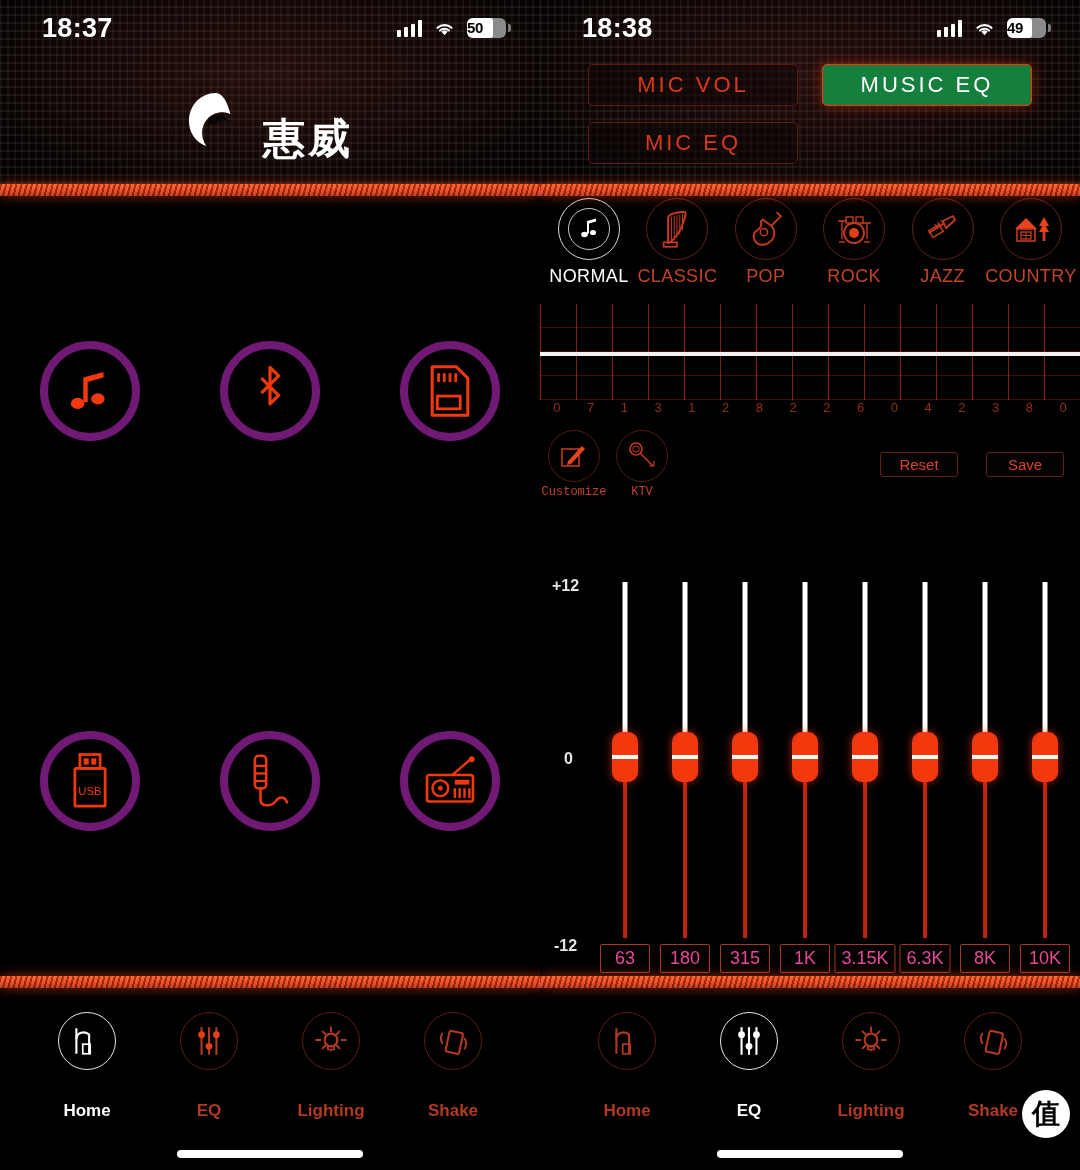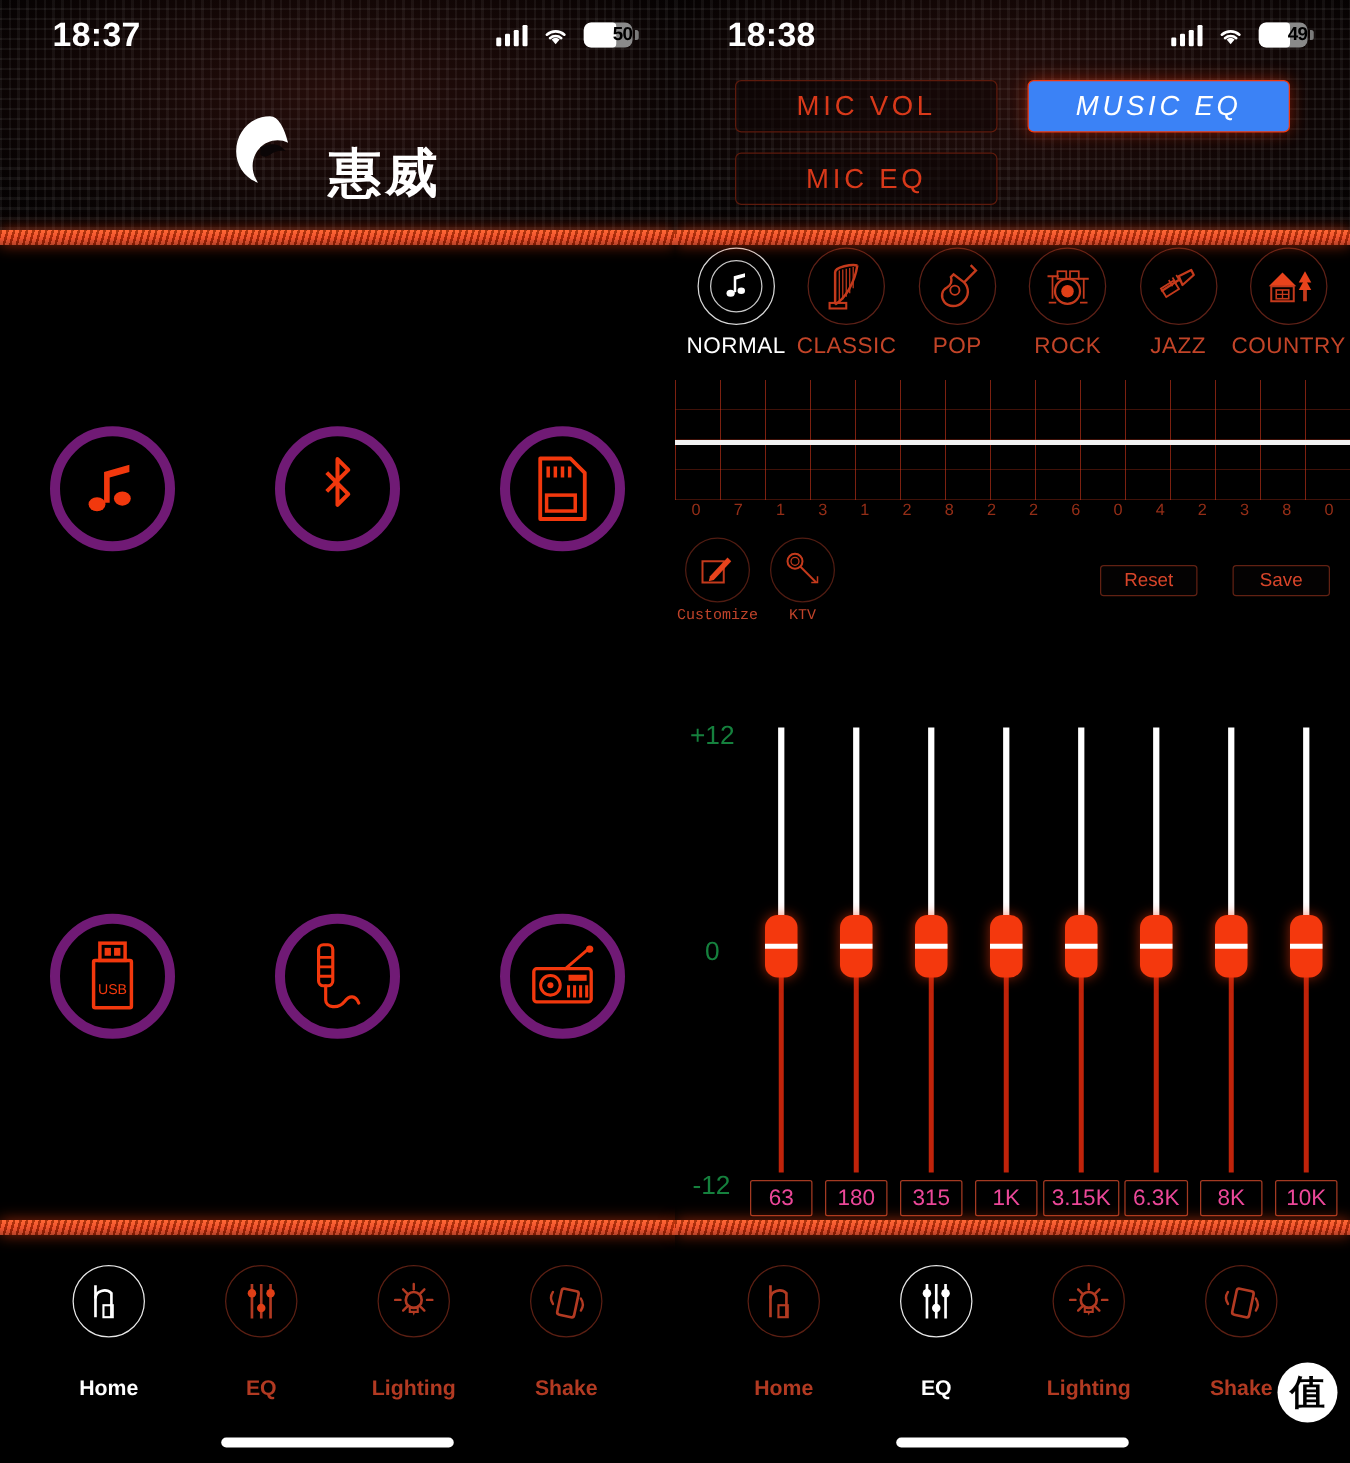--- a/index.html
+++ b/index.html
@@ -32,21 +32,21 @@
   .batt{
     position:relative; width:39px; height:20px; border-radius:6px;
     background:#8a8a8a; display:flex; align-items:center;
   }
   .batt .fill{
     position:absolute; left:0; top:0; bottom:0; width:26px;
     background:#fff; border-radius:6px 3px 3px 6px;
   }
   .batt .num{
     position:relative; z-index:2; color:#000; font-size:15px; font-weight:bold;
-    width:100%; text-align:right; line-height:20px; letter-spacing:-.4px;
+    width:100%; text-align:left; line-height:20px; letter-spacing:-.4px;
   }
   .batt::after{
     content:""; position:absolute; right:-5px; top:6px; width:3px; height:8px;
     background:#7a7a7a; border-radius:0 2px 2px 0;
   }
 
   
   .mesh{
     position:absolute; left:0; top:0; width:100%; height:184px;
     background-color:#0a0506;
@@ -90,23 +90,22 @@
     display:grid; grid-template-columns:1fr 1fr; grid-template-rows:1fr 1fr;
     column-gap:24px; row-gap:12px; padding:8px 48px 16px 48px;
   }
   .mode-btn{
     display:flex; align-items:center; justify-content:center;
     border:1px solid #5d1a0c; border-radius:5px;
     color:#d9391a; font-size:22px; letter-spacing:3px;
     background:rgba(12,5,5,.55); height:42px;
   }
   .mode-btn.active{
-    background:#3b82f6; border-color:#f2380d; color:#fff;
+    background:#15803d; border-color:#f2380d; color:#fff;
     box-shadow:0 0 14px rgba(242,56,13,.45);
-    font-style:italic;
   }
 
   
   .presets{
     position:absolute; left:0; top:198px; width:540px; height:96px; z-index:4;
     display:flex; align-items:flex-start; justify-content:space-between; padding:0 6px;
   }
   .preset{ width:86px; display:flex; flex-direction:column; align-items:center; }
   .preset .ring{
     width:62px; height:62px; border-radius:50%; border:1.5px solid #5e2117;
@@ -157,21 +156,21 @@
     border:1px solid #612113; border-radius:3px; color:#d8452a;
     font-size:15px; padding:3px 18px; min-width:78px; text-align:center;
     background:rgba(10,4,4,.4);
   }
 
   
   .eq{
     position:absolute; left:540px; top:560px; width:540px; height:415px; z-index:4;
   }
   .eq-axis{ position:absolute; left:12px; top:0; width:52px; height:100%; }
-  .eq-axis span{ position:absolute; color:#15803d; font-size:21px; }
+  .eq-axis span{ position:absolute; color:#e5e5e5; font-size:16px;font-weight:bold; }
   .eq-axis .plus{ top:17px; left:0; }
   .eq-axis .zero{ top:190px; left:12px; }
   .eq-axis .minus{ top:377px; left:2px; }
   .eq-tracks{
     position:absolute; left:58px; top:0; right:8px; height:100%;
     display:flex; justify-content:space-between;
   }
   .band{ position:relative; width:54px; height:100%; display:flex; flex-direction:column; align-items:center; }
   .band .track-up{
     position:absolute; top:22px; width:5px; height:175px; background:#fff; left:50%; transform:translateX(-50%);

